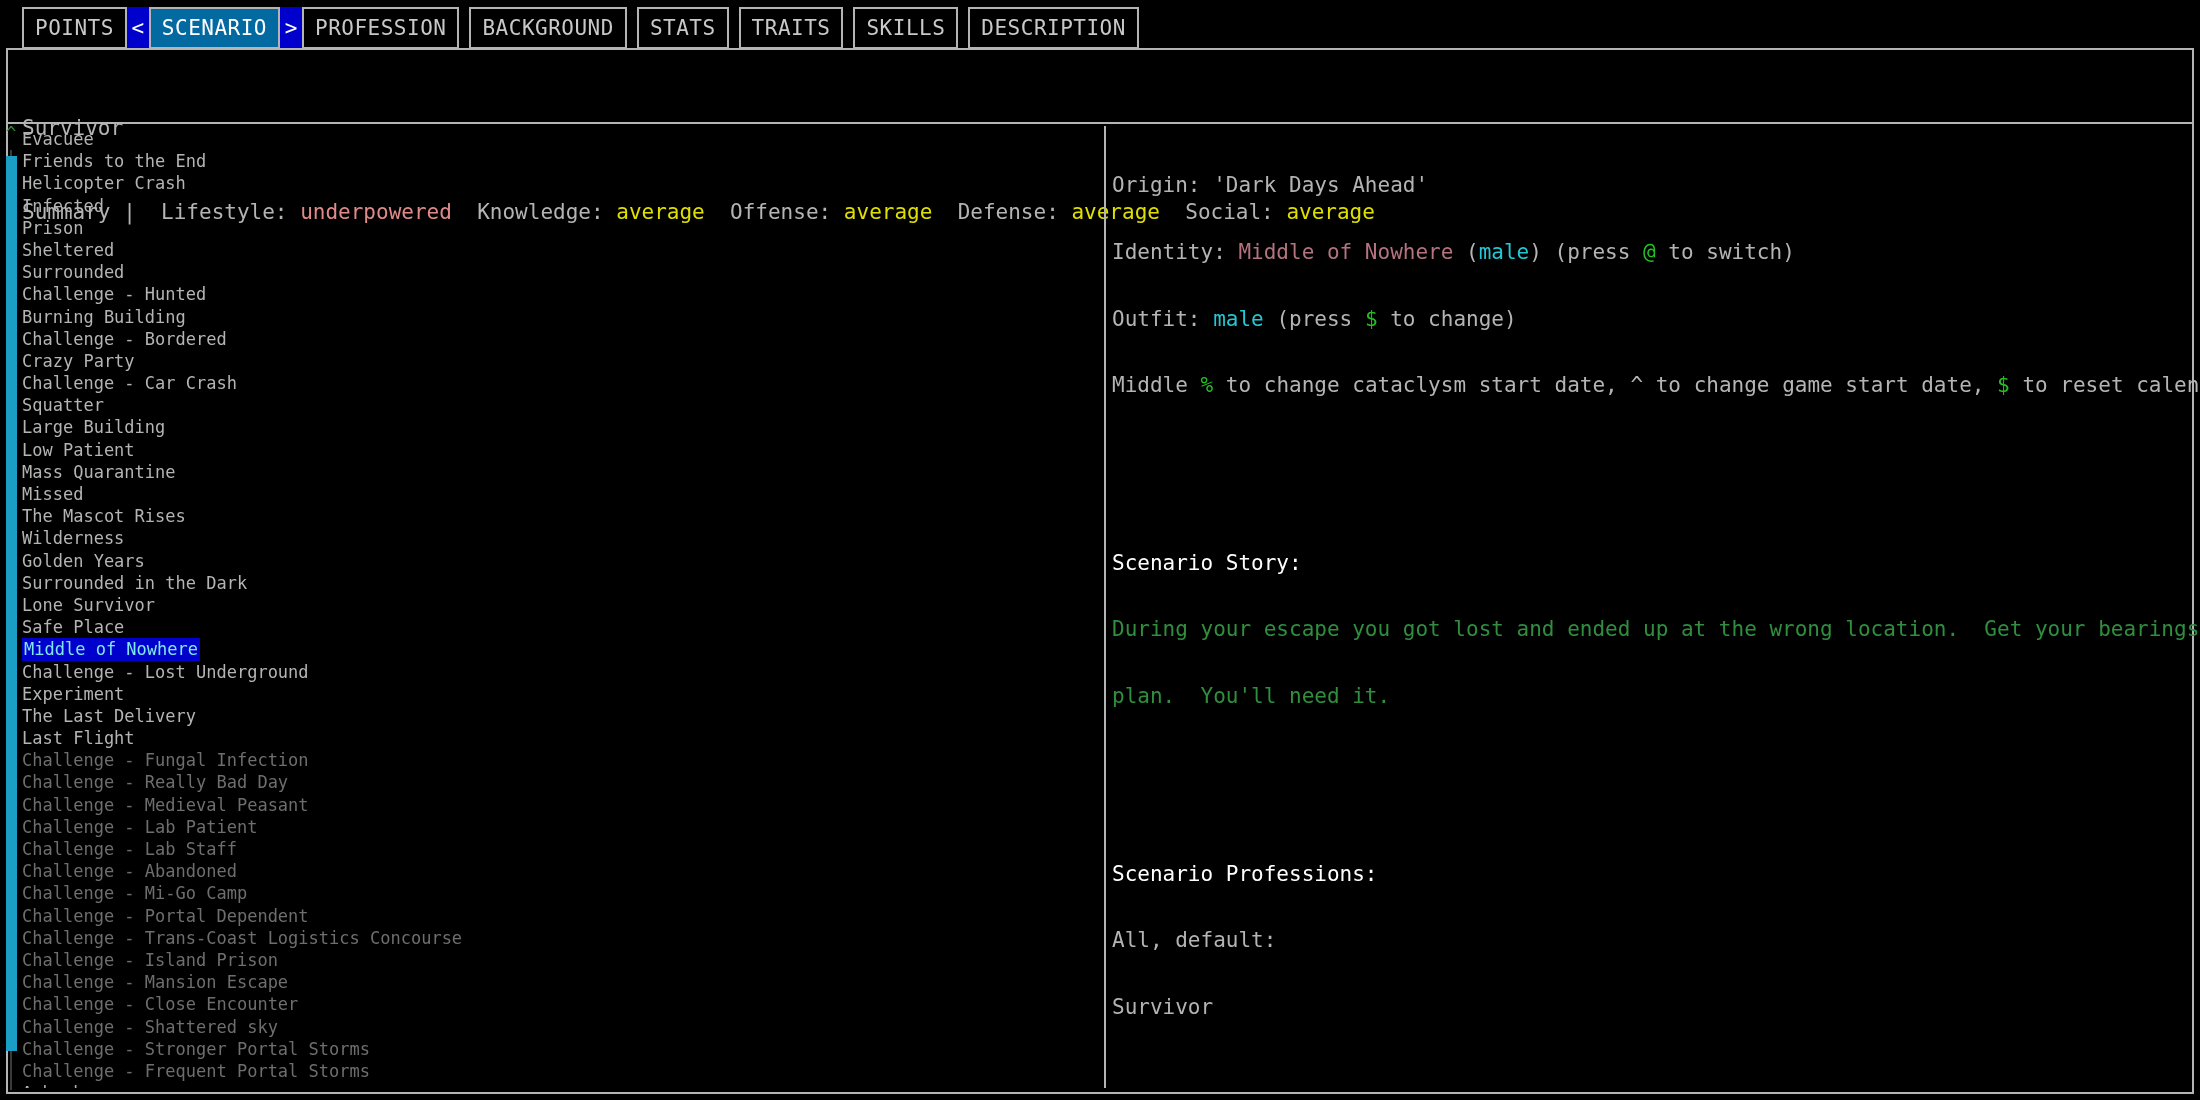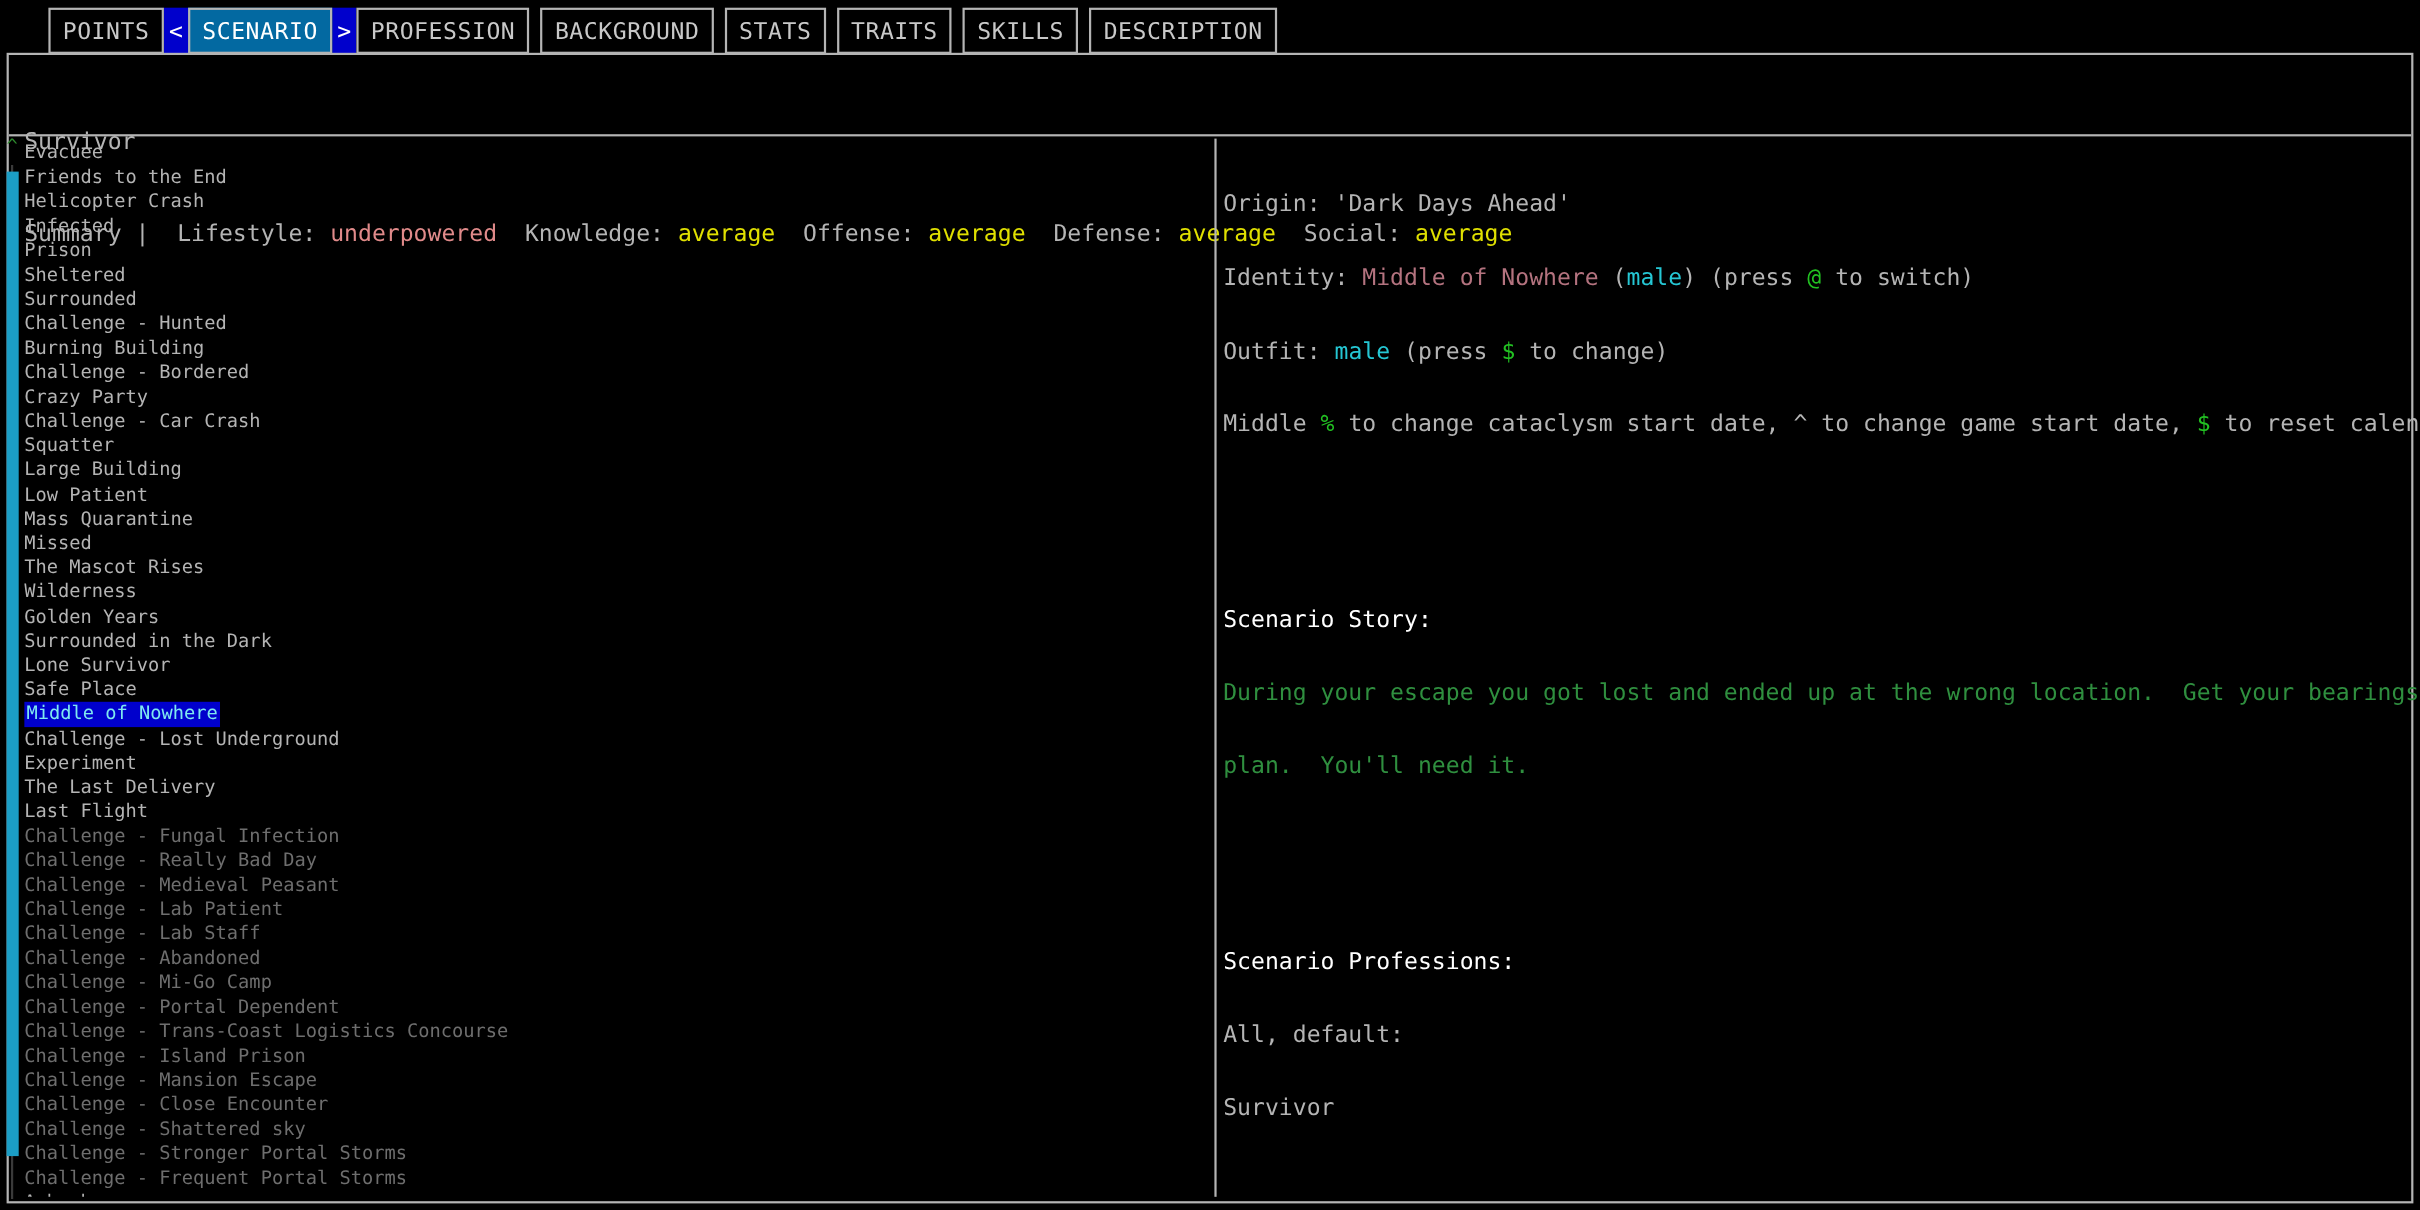--- a/index.html
+++ b/index.html
@@ -23,21 +23,21 @@
   }
 
   
   .tabbar {
     position: absolute;
     left: 0; top: 0;
     width: 2200px;
     height: 54px;
     display: flex;
     align-items: flex-start;
-    padding-left: 44px;
+    padding-left: 22px;
     box-sizing: border-box;
   }
   .tab {
     position: relative;
     height: 42px;
     margin-top: 7px;
     border: 2px solid #b4b4b4;
     border-bottom: 2px solid #b4b4b4;
     box-sizing: border-box;
     display: flex;

